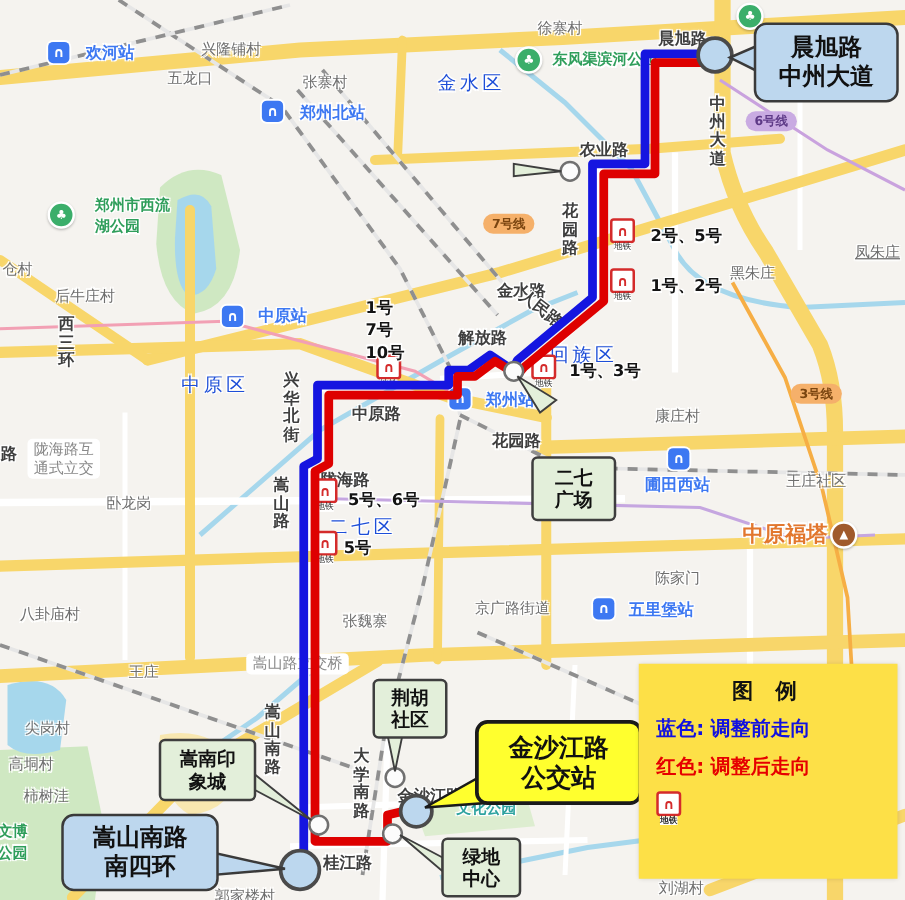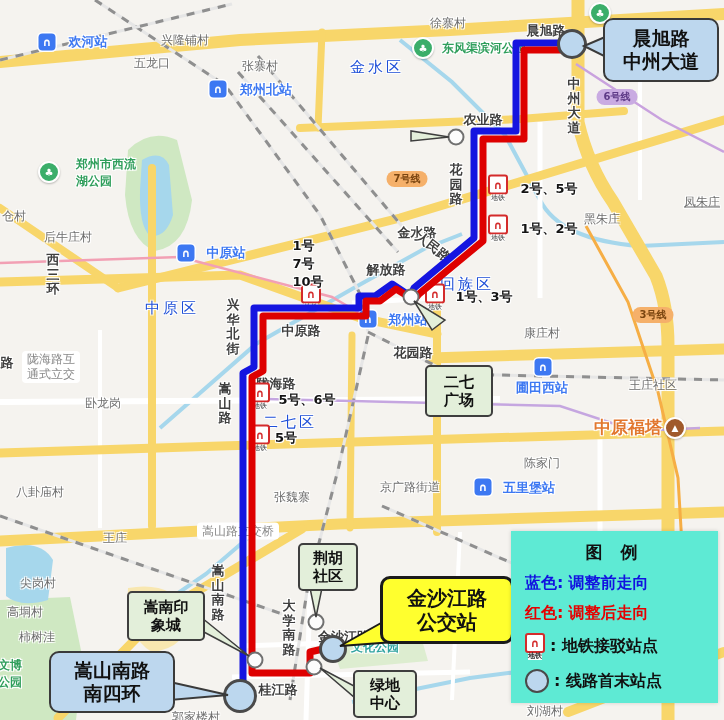--- a/index.html
+++ b/index.html
@@ -36,21 +36,21 @@
         border:3px solid #4A4A4A;z-index:4;}
   .stopc{position:absolute;transform:translate(-50%,-50%);width:13px;height:13px;border-radius:50%;
         background:#FCFCFC;border:2px solid #707070;z-index:4;}
   .co{position:absolute;transform:translate(-50%,-50%);display:flex;flex-direction:column;align-items:center;
       justify-content:center;font-weight:bold;z-index:6;text-align:center;line-height:1.2;color:#111;}
   .co.blue  {background:#BDD7EE;border:2px solid #3A3A3A;font-size:19px;border-radius:10px;}
   .co.green {background:#E3EFDA;border:2px solid #3E3E3E;font-size:15px;border-radius:5px;}
   .co.yellow{background:#FFFF2E;border:3px solid #1A1A1A;font-size:20px;border-radius:10px;}
   .rpill{position:absolute;transform:translate(-50%,-50%);background:#FFFFFF;border-radius:4px;
       color:#8a8a8a;font-size:12px;padding:1px 5px;z-index:2;text-align:center;line-height:1.25;white-space:nowrap;}
-  #legend{position:absolute;left:511px;top:531px;width:207px;height:172px;background:#5eead4;z-index:7;
+  #legend{position:absolute;left:511px;top:531px;width:207px;height:172px;background:#fde047;z-index:7;
       box-shadow:0 0 4px rgba(0,0,0,.15);}
   .lg-title{text-align:center;font-size:17px;font-weight:bold;color:#111;margin-top:10px;letter-spacing:6px;}
   .lg-row{display:flex;align-items:center;margin:9px 0 0 14px;font-size:16px;font-weight:bold;gap:5px;}
   .lg-blue{color:#1111E0;} .lg-red{color:#E60000;} .lg-black{color:#111;}
   .lg-circle{width:20px;height:20px;border-radius:50%;background:#BCD7EE;border:2px solid #4A4A4A;flex:0 0 auto;}
   .lg-mwrap{display:flex;flex-direction:column;align-items:center;flex:0 0 auto;}
 </style>
 </head>
 <body>
 
@@ -199,21 +199,21 @@
         <div>东风渠滨河公园</div>
       </div>
       <div class="lbl park" style="left: 106px; top: 173px;">
         <div>郑州市西流</div>
         <div>湖公园</div>
       </div>
       <div class="lbl park" style="left: 10px; top: 674px;">
         <div>文博</div>
         <div>公园</div>
       </div>
-      <div class="lbl park tealt" style="left: 375px; top: 647px;">
+      <div class="lbl park tealt" style="left: 389px; top: 647px;">
         <div>文化公园</div>
       </div>
       <div class="lbl attr" style="left: 628px; top: 427px;">中原福塔</div>
       <div class="rpill" style="left: 238px; top: 531px;">
         <div>嵩山路立交桥</div>
       </div>
       <div class="rpill" style="left: 51px; top: 367px;">
         <div>陇海路互</div>
         <div>通式立交</div>
       </div>
@@ -344,20 +344,15 @@
     </div>
     <div class="lg-row">
       <span class="lg-red">红色:</span>
       <span class="lg-red">调整后走向</span>
     </div>
     <div class="lg-row">
       <span class="lg-mwrap">
         <span class="mico">∩</span>
         <span class="msub">地铁</span>
       </span>
-      <span class="lg-black">: 地铁接驳站点</span>
-    </div>
-    <div class="lg-row">
-      <span class="lg-circle"></span>
-      <span class="lg-black">: 线路首末站点</span>
     </div>
   </div>
 </div>
 
 </body></html>

